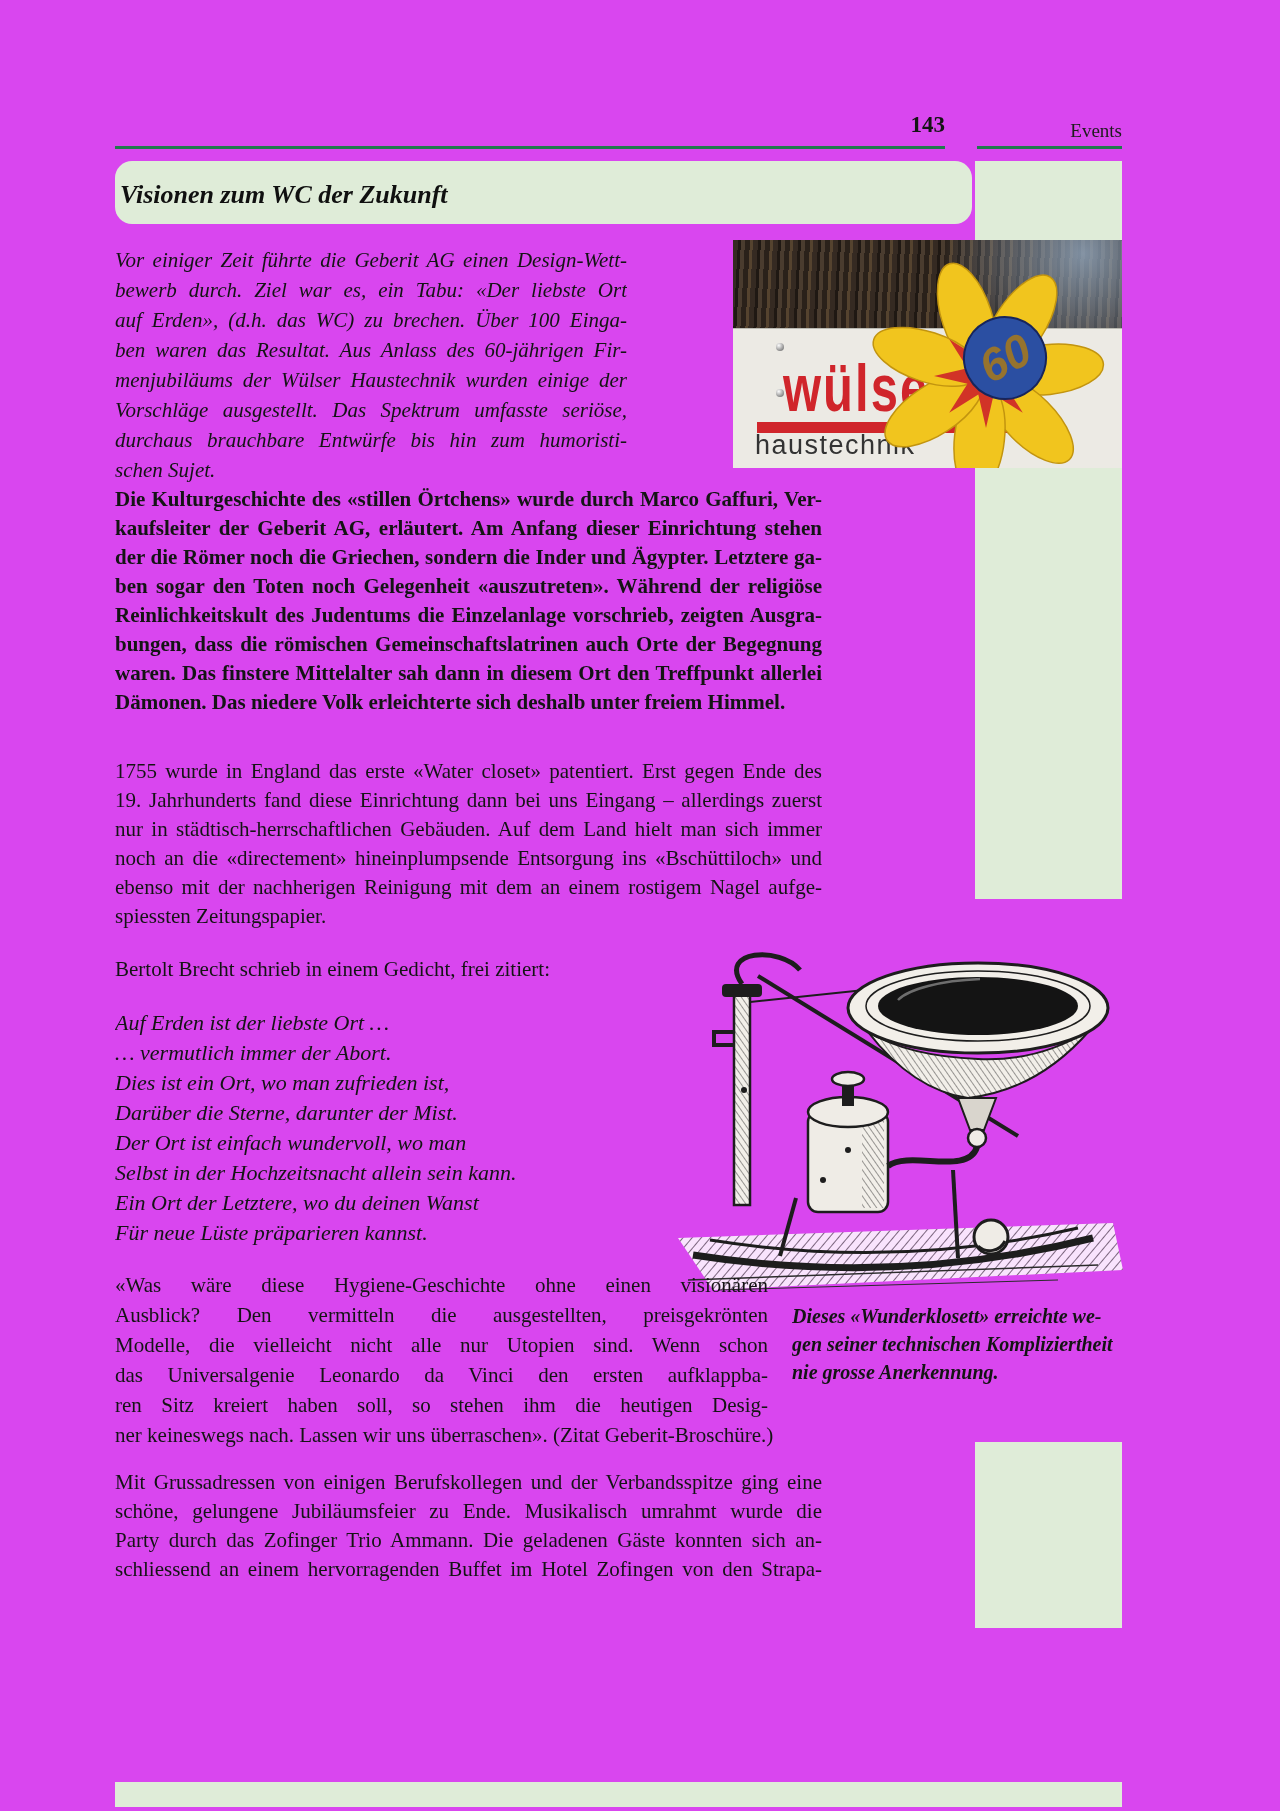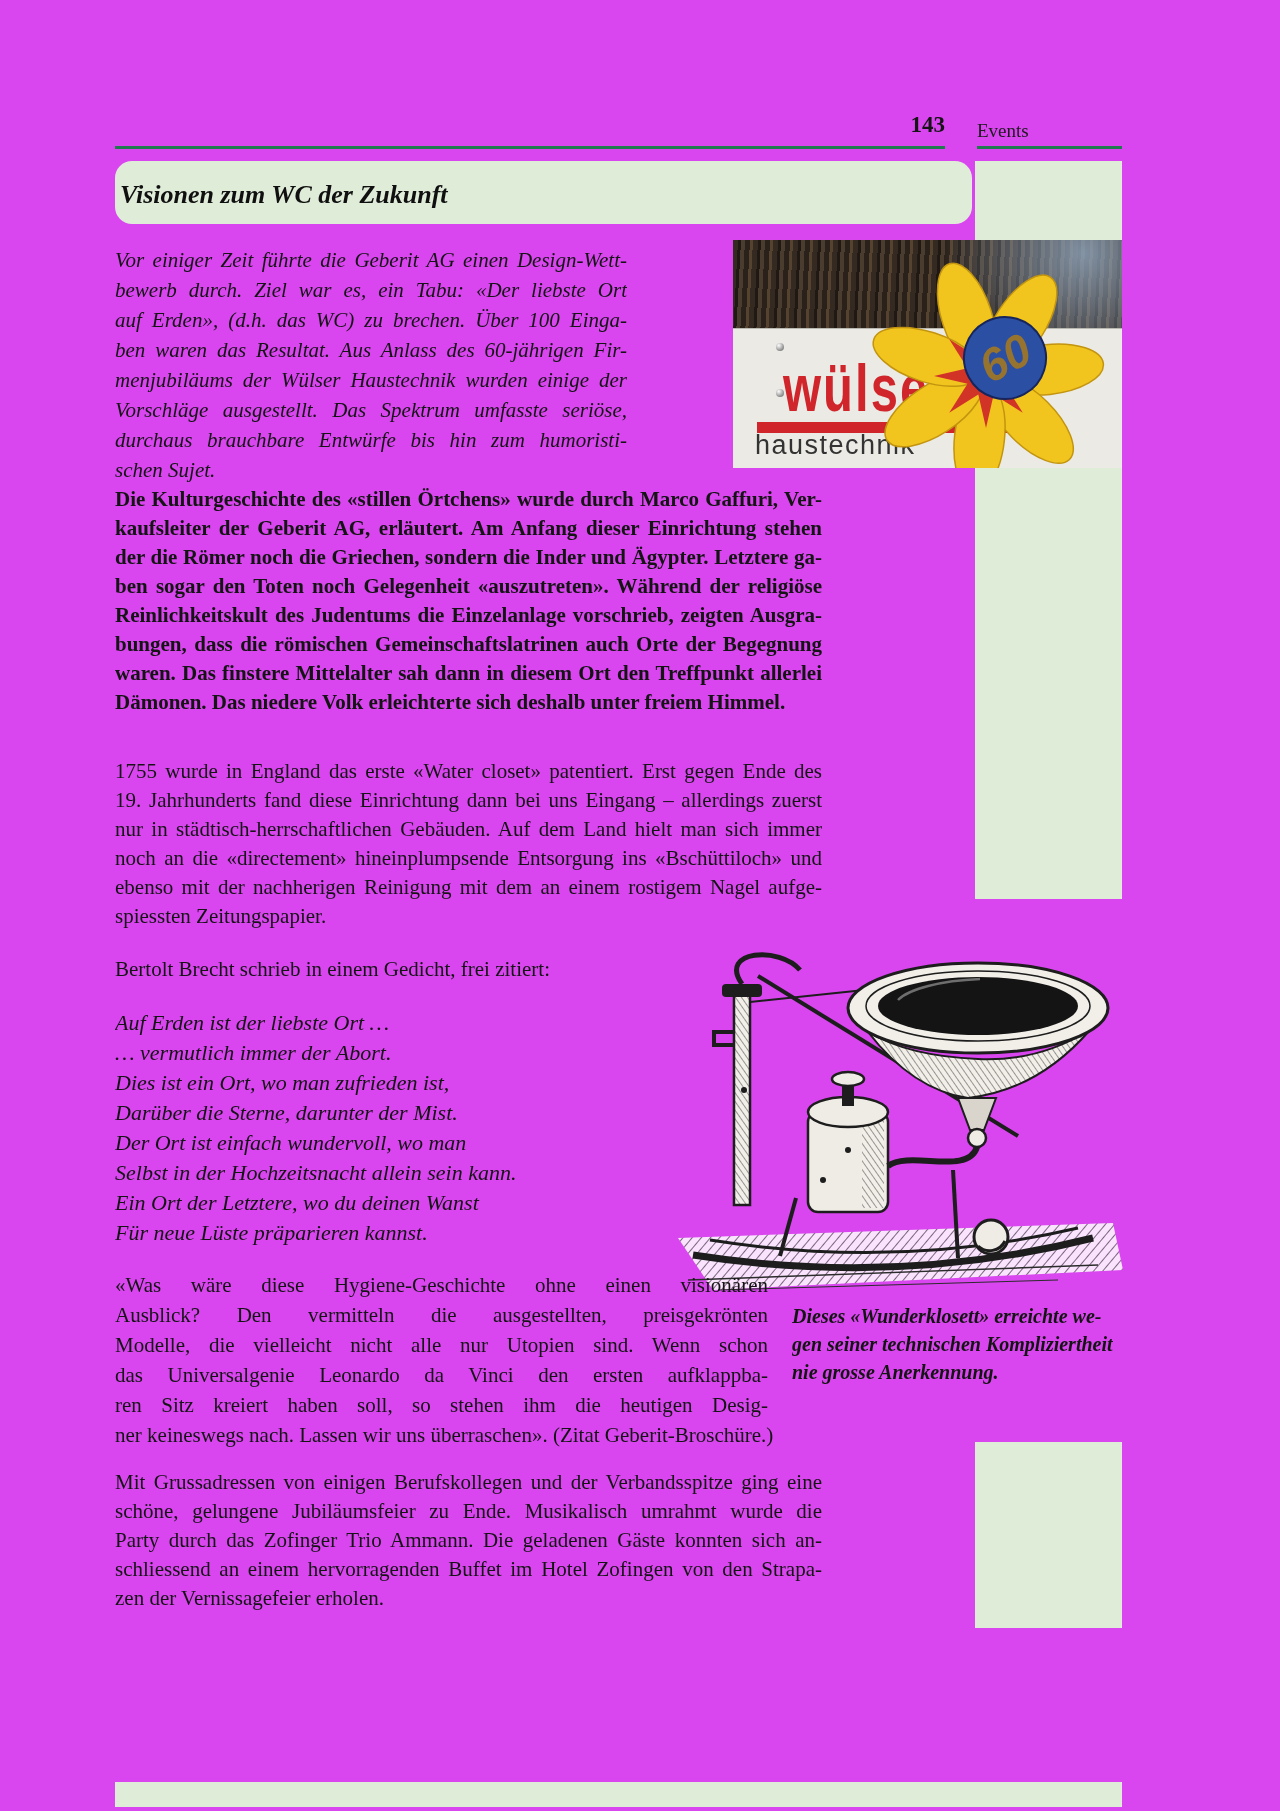--- a/index.html
+++ b/index.html
@@ -1,21 +1,21 @@
 <!DOCTYPE html>
 <html><head>
 <meta charset="utf-8">
 <style>
   html,body{margin:0;padding:0;background:#ffffff;}
   #page{position:relative;width:1280px;height:1811px;background:#d946ef;overflow:hidden;
         font-family:"Liberation Serif", serif;color:#141414;}
   .abs{position:absolute;}
   
   .pagenum{left:115px;top:112px;width:830px;text-align:right;font-weight:bold;font-size:23px;}
-  .events{left:977px;top:120px;width:145px;font-size:19px;color:#1c1c1c;}
+  .events{left:977px;top:120px;width:145px;text-align:right;font-size:19px;color:#1c1c1c;}
   .rule{height:3px;background:#1f7a4d;}
   .ruleA{left:115px;top:146px;width:830px;}
   .ruleB{left:977px;top:146px;width:145px;}
   
   .greenbox{background:#dfecd8;}
   .titlebar{left:115px;top:161px;width:857px;height:63px;border-radius:17px;}
   .strip1{left:975px;top:161px;width:147px;height:738px;}
   .strip2{left:975px;top:1442px;width:147px;height:186px;}
   .bottombar{left:115px;top:1782px;width:1007px;height:25px;}
   .title{padding:19px 0 0 5px;font-size:26px;font-weight:bold;font-style:italic;color:#101010;}
@@ -222,16 +222,15 @@
     <span class="ln">das Universalgenie Leonardo da Vinci den ersten aufklappba-</span>
     <span class="ln">ren Sitz kreiert haben soll, so stehen ihm die heutigen Desig-</span>
   </div>
   <div class="abs wasfull">ner keineswegs nach. Lassen wir uns überraschen». (Zitat Geberit-Broschüre.)</div>
 
   <div class="abs gruss j body21">
     <span class="ln">Mit Grussadressen von einigen Berufskollegen und der Verbandsspitze ging eine</span>
     <span class="ln">schöne, gelungene Jubiläumsfeier zu Ende. Musikalisch umrahmt wurde die</span>
     <span class="ln">Party durch das Zofinger Trio Ammann. Die geladenen Gäste konnten sich an-</span>
     <span class="ln">schliessend an einem hervorragenden Buffet im Hotel Zofingen von den Strapa-</span>
-    <span class="ln last">zen der Vernissagefeier erholen.</span>
   </div>
 
 </div>
 
 </body></html>

